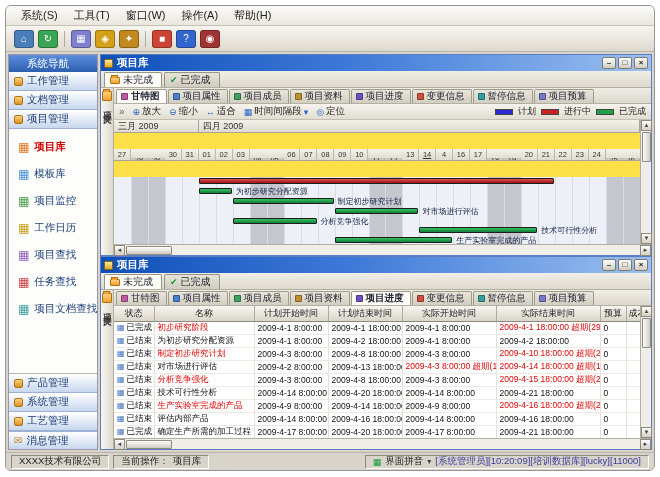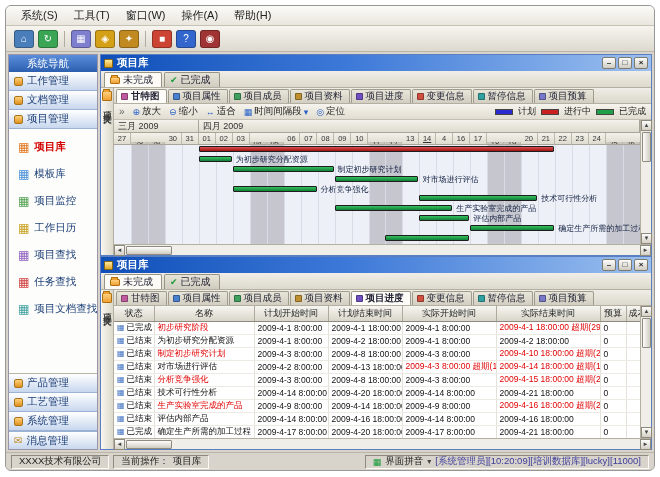--- a/index.html
+++ b/index.html
@@ -56,21 +56,21 @@
 
 .gtoolbar{height:16px;flex:0 0 16px;display:flex;align-items:center;gap:8px;padding:0 5px;font-size:9.5px;color:#222;background:linear-gradient(#f5f3ec,#e1ddd1);border-bottom:1px solid #c3bfb3;white-space:nowrap;}
 .gchev{color:#666;font-size:10px;}
 .gbtn{display:flex;align-items:center;gap:2px;cursor:default;}
 .gbtn .gi{color:#2a62c8;font-size:9px;}
 .legend{margin-left:auto;display:flex;align-items:center;gap:5px;font-size:9px;}
 .legend .sw{width:18px;height:6px;border:1px solid #444;display:inline-block;}
 
 .gantt-wrap{flex:1;display:flex;flex-direction:column;min-height:0;}
 .gantt-main{flex:1;display:flex;min-height:0;}
-.gantt-col{flex:1;display:flex;flex-direction:column;min-width:0;overflow:hidden;background:#8b5cf6;}
+.gantt-col{flex:1;display:flex;flex-direction:column;min-width:0;overflow:hidden;background:#fde047;gap:16px;}
 .g-months{height:13px;flex:0 0 13px;display:flex;background:linear-gradient(#f3f1ea,#ddd9cd);font-size:9px;color:#333;overflow:hidden;}
 .g-mcell{border-right:1px solid #a8a499;border-bottom:1px solid #a8a499;display:flex;align-items:center;padding-left:4px;white-space:nowrap;overflow:hidden;flex:0 0 auto;}
 .g-days{height:12px;flex:0 0 12px;display:flex;background:linear-gradient(#f3f1ea,#ddd9cd);font-size:7.5px;color:#333;overflow:hidden;}
 .g-dcell{border-right:1px solid #bcb8ac;border-bottom:1px solid #a8a499;display:flex;align-items:center;justify-content:center;flex:0 0 auto;overflow:hidden;}
 .g-dcell.weekend{background:#cac7bd;margin-top:9px;}
 .g-chart{flex:1;position:relative;background:#eef0f7;overflow:hidden;}
 .g-stripe{position:absolute;top:0;bottom:0;background:#c6c6cf;}
 .g-grid{position:absolute;top:0;bottom:0;width:1px;background:#dadce5;}
 .g-bar{position:absolute;height:6px;border:1px solid #1d1d1d;border-radius:1px;}
 .g-bar.done{background:linear-gradient(#35c060,#118038);}
@@ -171,25 +171,25 @@
               <span class="ico" style="color: rgb(64, 160, 160);">▦</span>
               <span>项目文档查找</span>
             </div>
           </div>
           <div class="nav-section">
             <span class="nav-sec-ico"></span>
             <span>产品管理</span>
           </div>
           <div class="nav-section">
             <span class="nav-sec-ico"></span>
-            <span>工艺管理</span>
+            <span>系统管理</span>
           </div>
           <div class="nav-section">
             <span class="nav-sec-ico"></span>
-            <span>系统管理</span>
+            <span>工艺管理</span>
           </div>
         </div>
       <div class="sb-bottom">
         <span class="sb-msg-ico">✉</span>
         <span>消息管理</span>
       </div>
     </div>
     <div id="mdi">
       <div class="win" id="win-gantt">
           <div class="titlebar">

